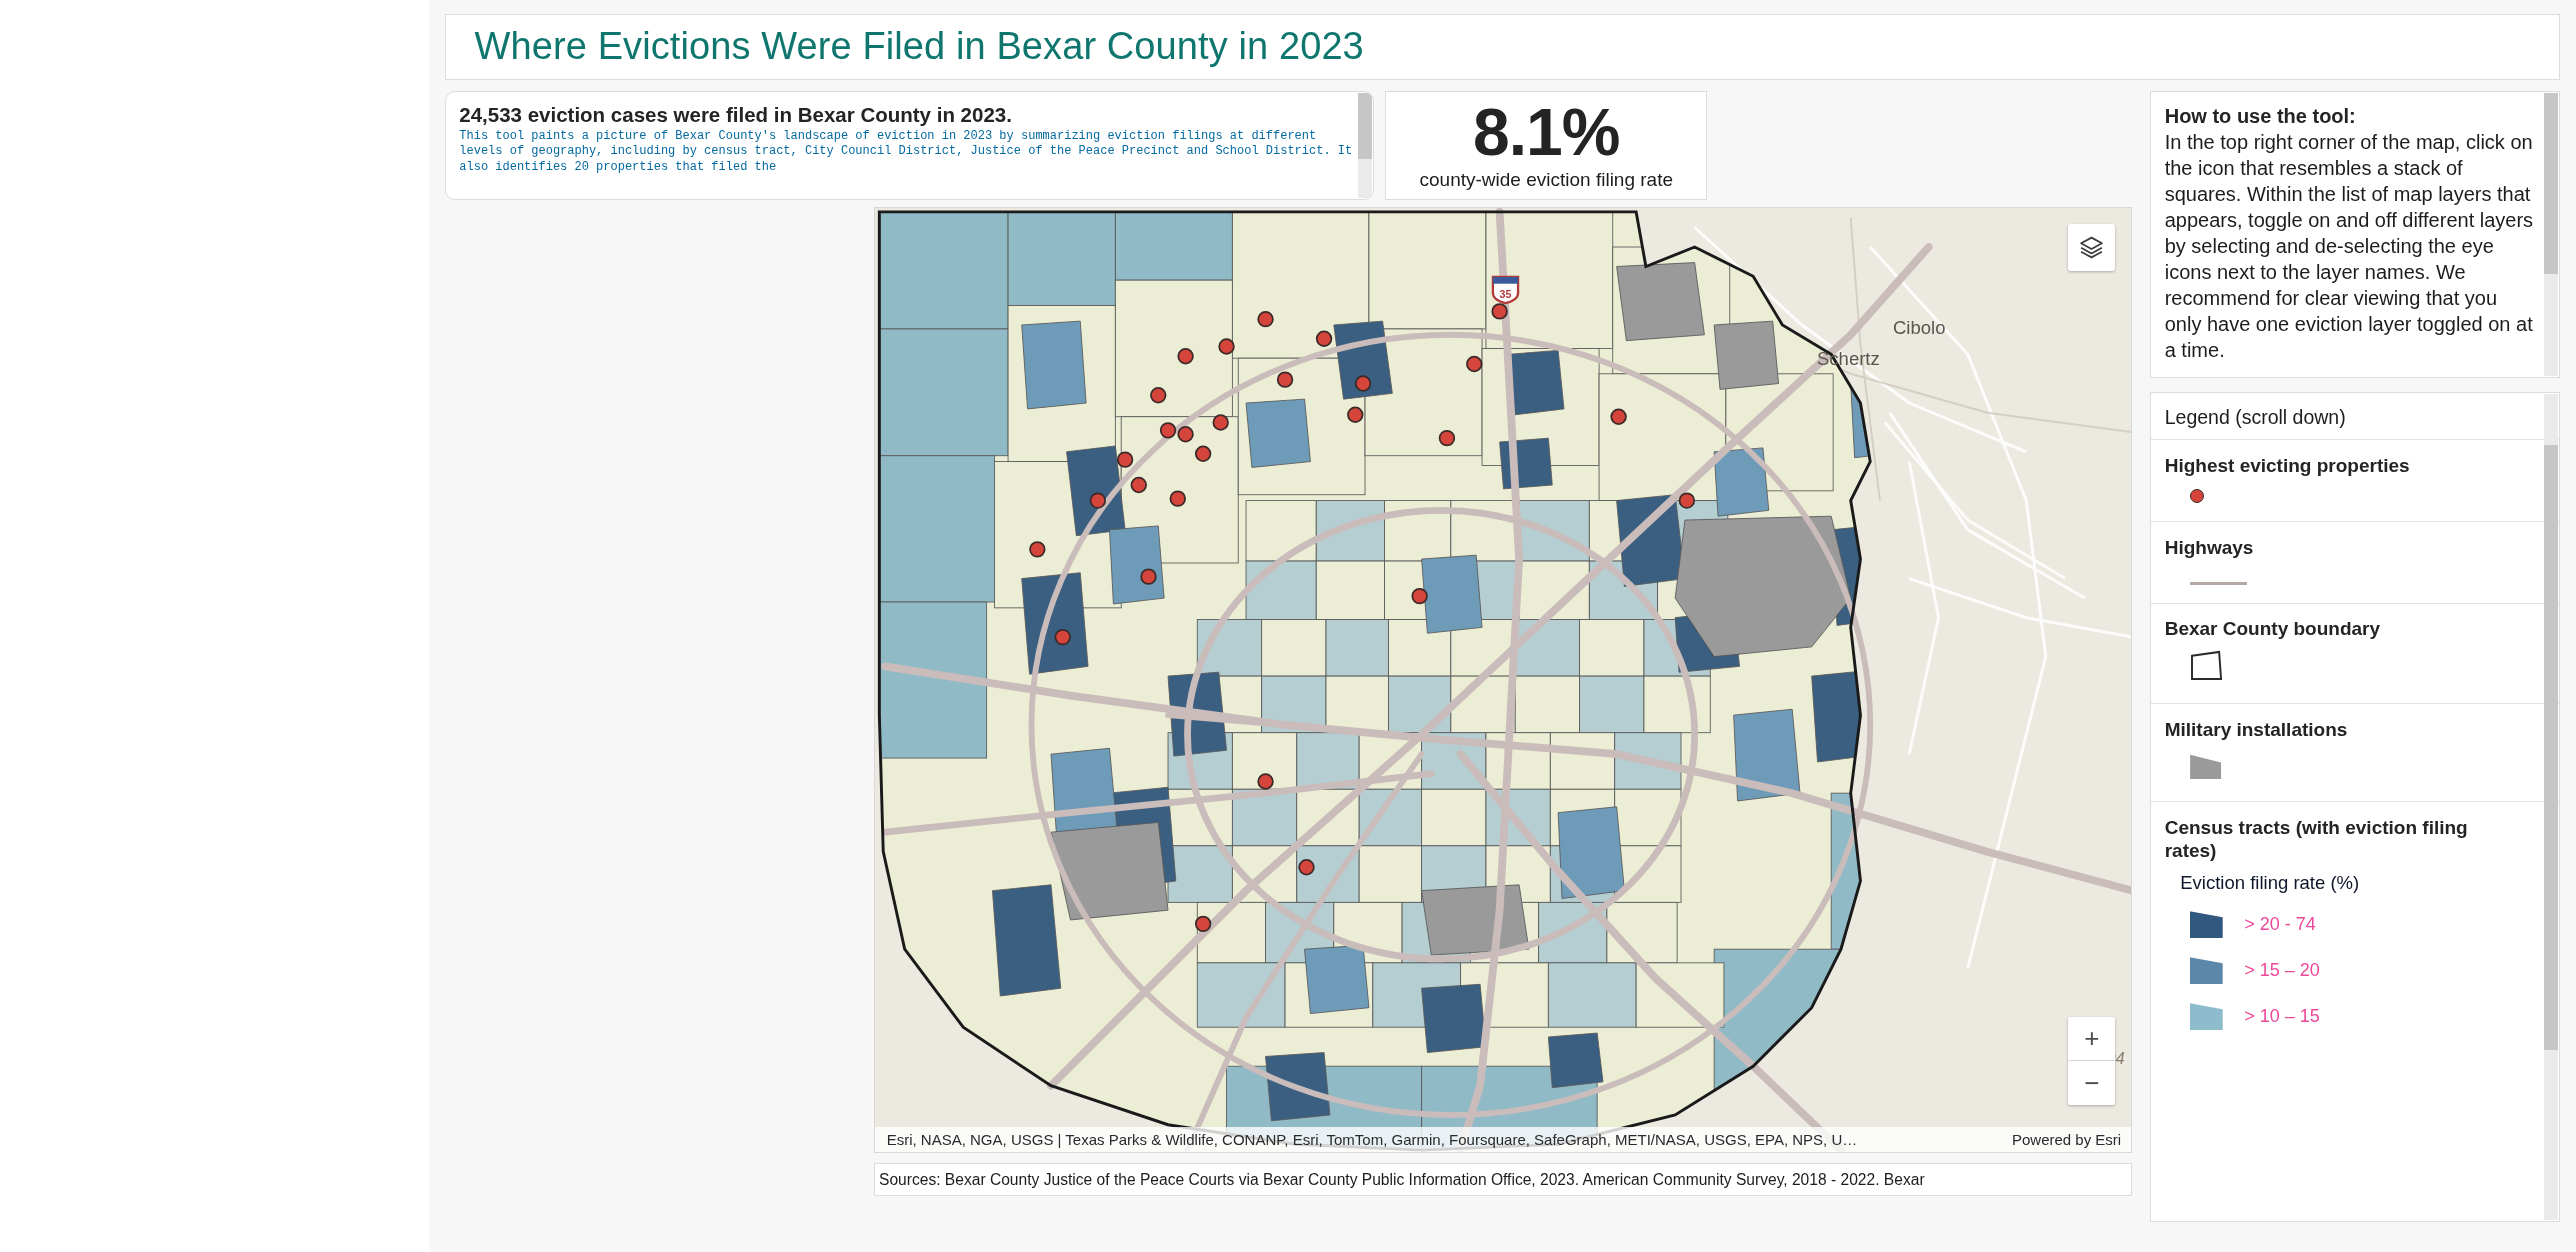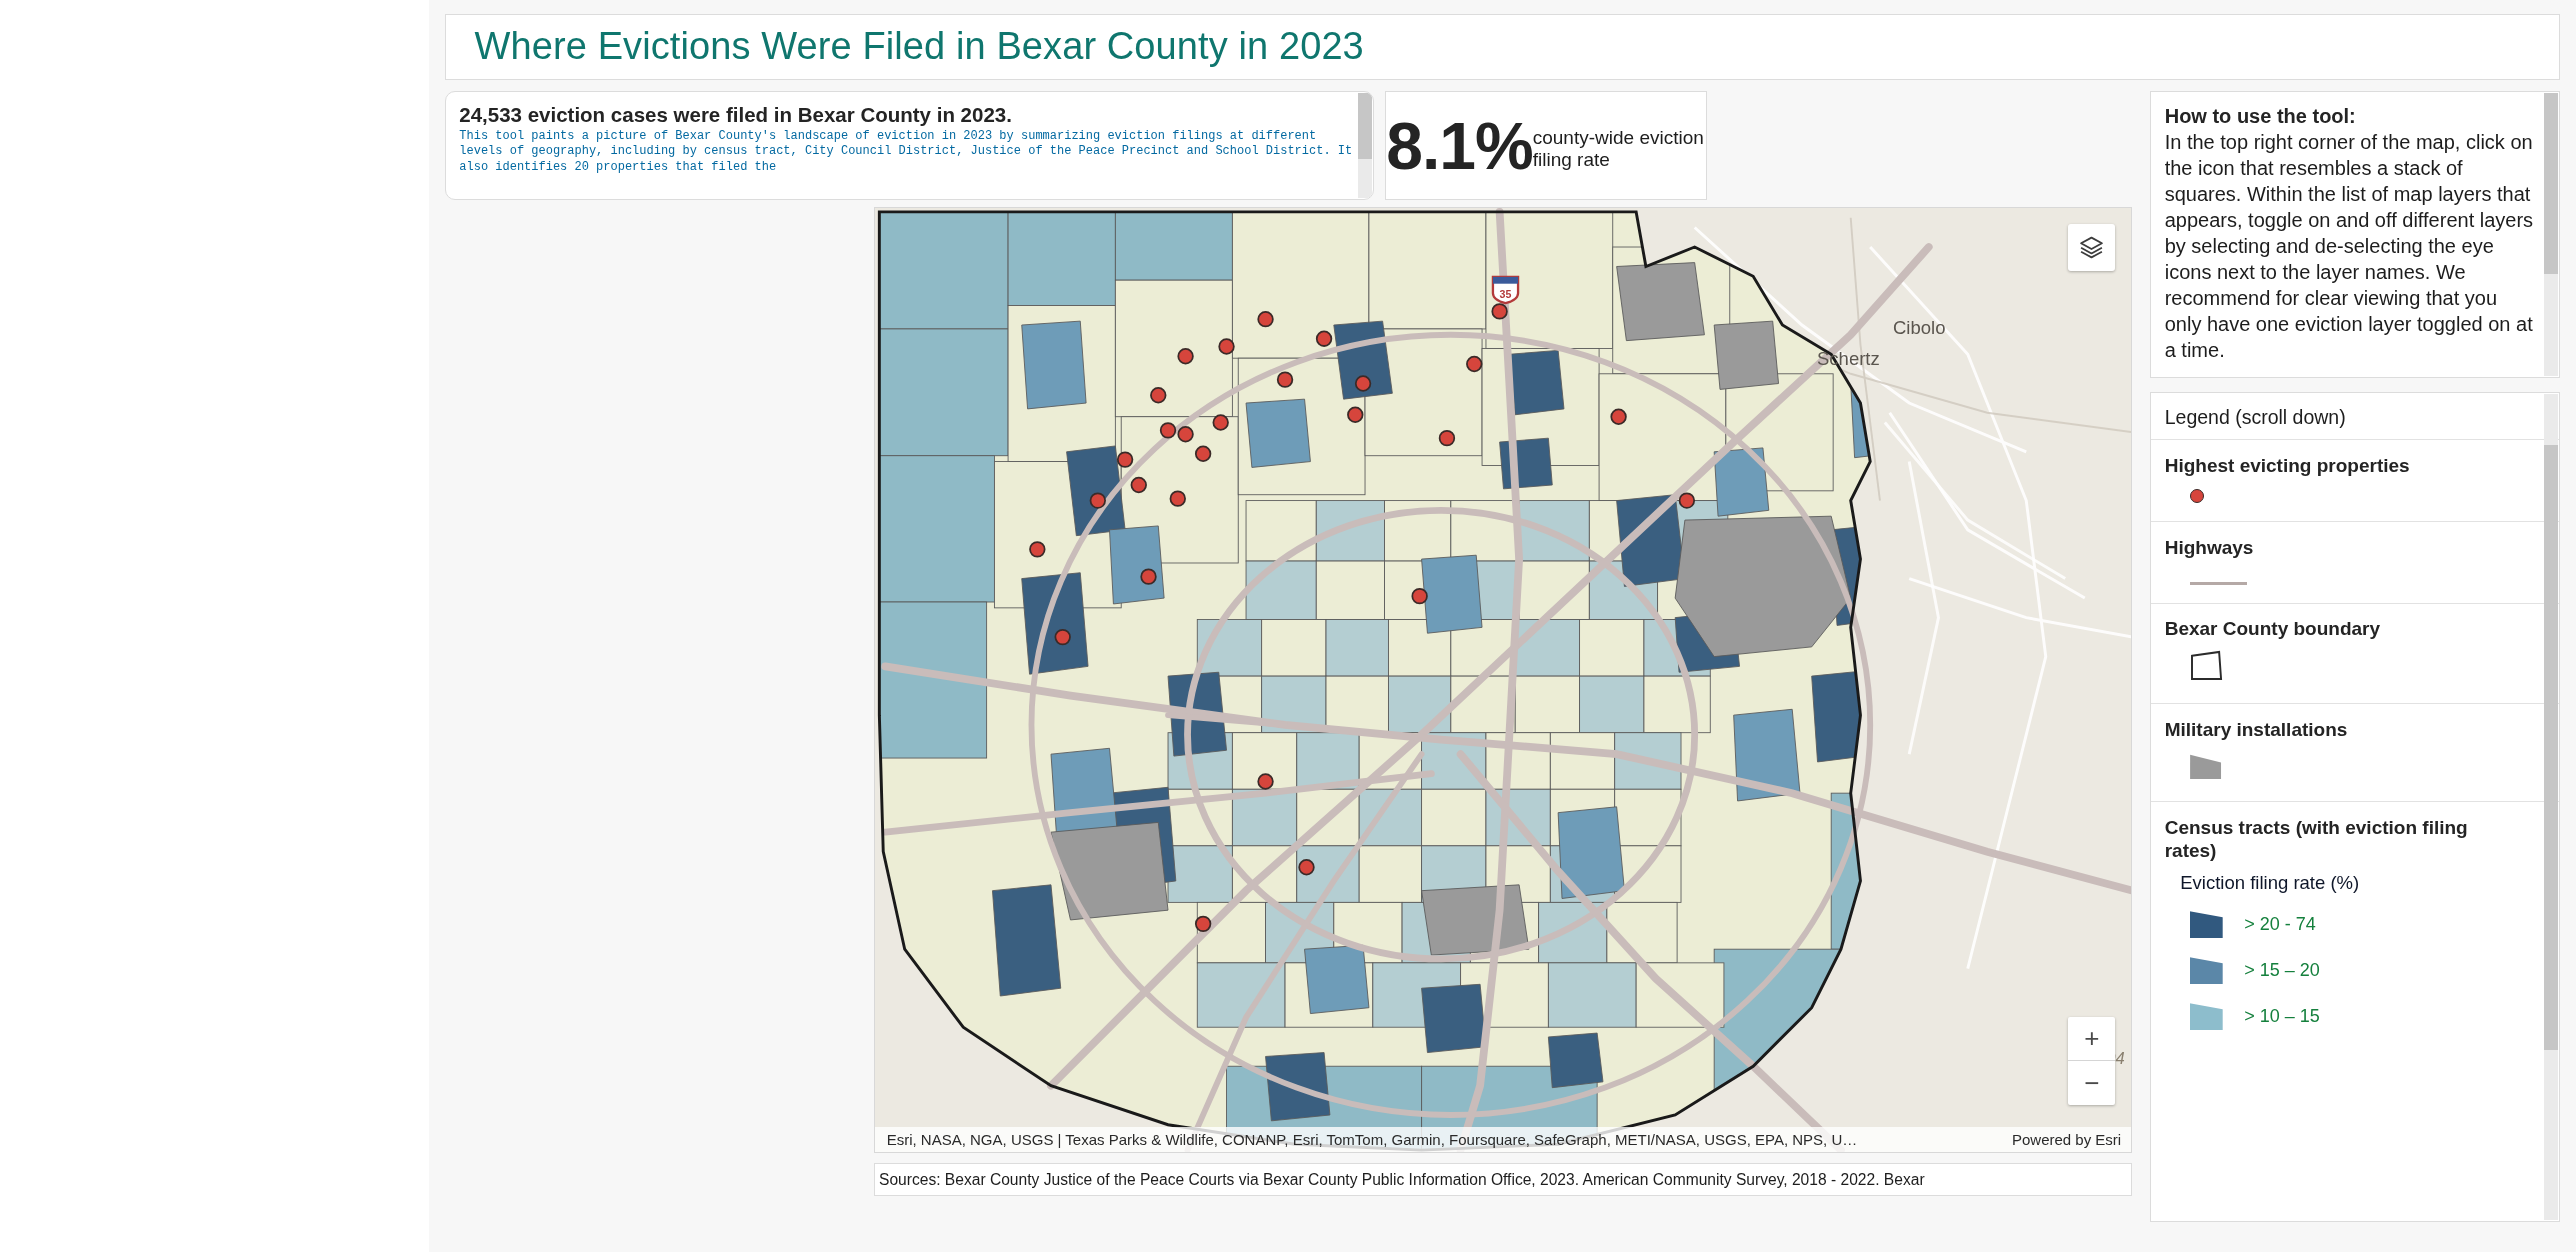--- a/index.html
+++ b/index.html
@@ -76,21 +76,21 @@
   }
   .vscroll .thumb {
     position: absolute;
     left: 0; width: 13.7px;
     background: #c6c6c6;
   }
 
   #stat-panel {
     width: 322px;
     display: flex;
-    flex-direction: row;
+    flex-direction: column;
     align-items: center;
     justify-content: center;
   }
   #stat-value {
     font-size: 66px;
     font-weight: bold;
     line-height: 0.95;
     letter-spacing: -1px;
   }
   #stat-label {
@@ -156,21 +156,21 @@
   }
   .swatch-row {
     display: flex;
     align-items: center;
     height: 46px;
     margin-left: 25px;
   }
   .swatch-label {
     font-size: 18px;
     margin-left: 21.5px;
-    color: #15803d;
+    color: #ec4899;
   }
   .poly-swatch {
     width: 33px; height: 27px;
     clip-path: polygon(0 0, 100% 22%, 100% 100%, 0 100%);
     border: 0;
   }
   .dot-swatch {
     width: 14.6px; height: 14.6px;
     border-radius: 50%;
     background: #d6453c;

